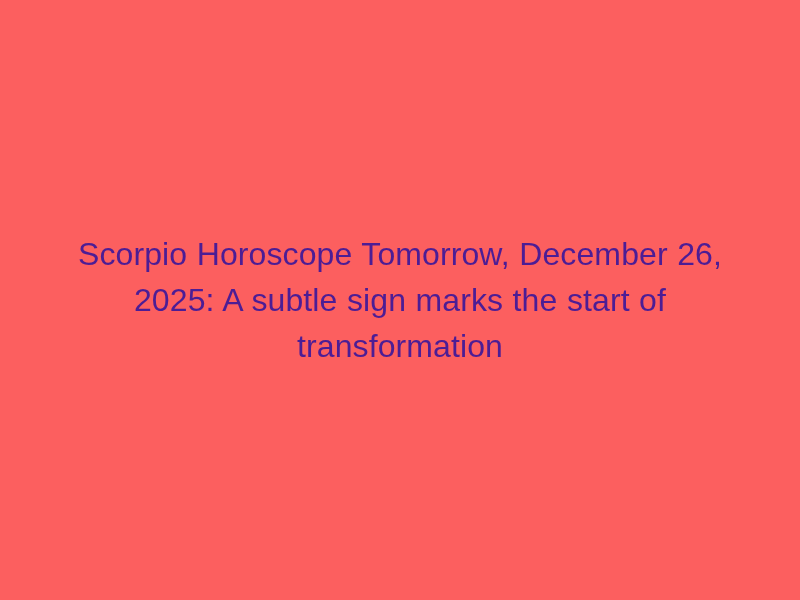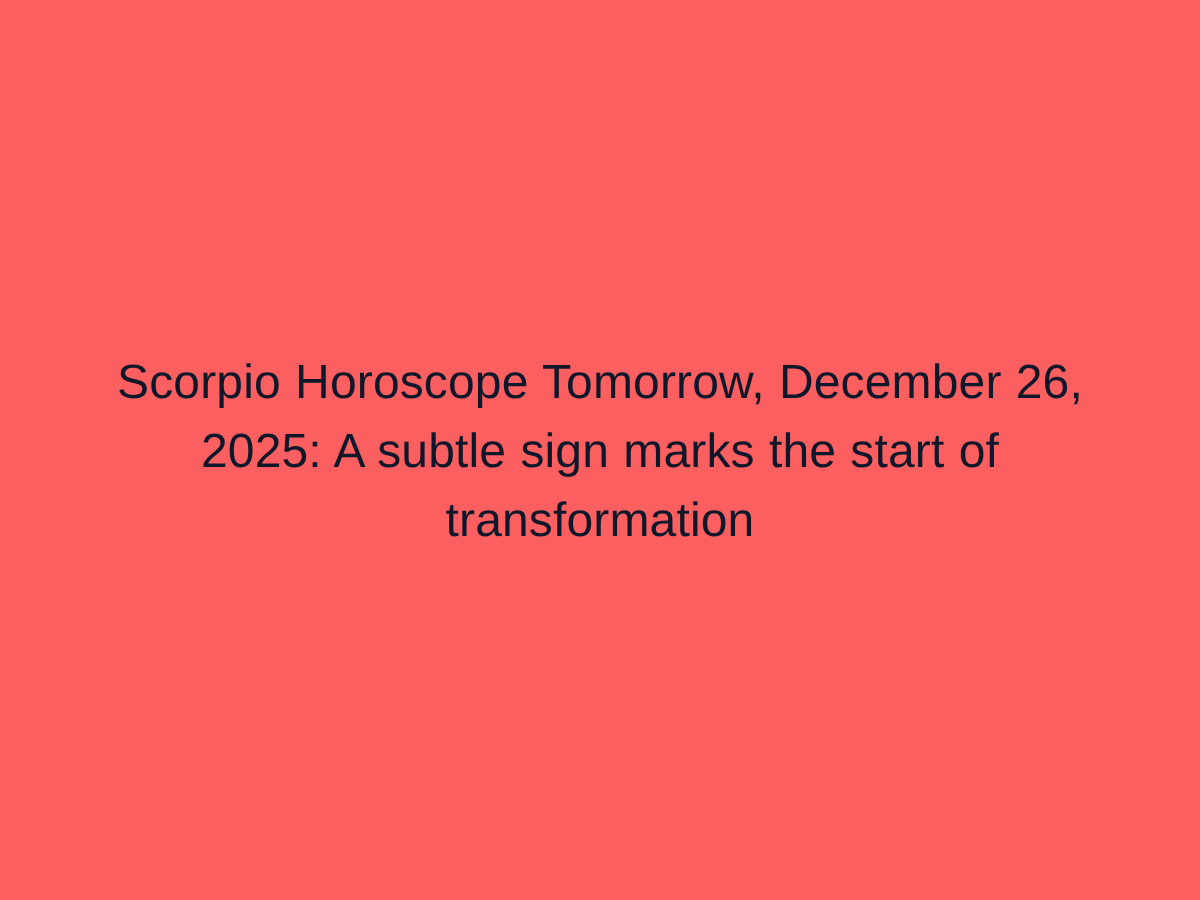--- a/index.html
+++ b/index.html
@@ -52,17 +52,17 @@
     text-rendering: optimizeLegibility;
   }
 </style>
 </head>
 <body>
 
 <div class="preview-card" style="background: rgb(252, 95, 95);">
 
   <div class="headline-block">
 
-    <h1 class="headline" style="color: #0f172a;">Scorpio Horoscope Tomorrow, December 26, 2025: A subtle sign marks the start of transformation</h1>
+    <h1 class="headline" style="color: #4c1d95;">Scorpio Horoscope Tomorrow, December 26, 2025: A subtle sign marks the start of transformation</h1>
 
   </div>
 
 </div>
 
 </body></html>

